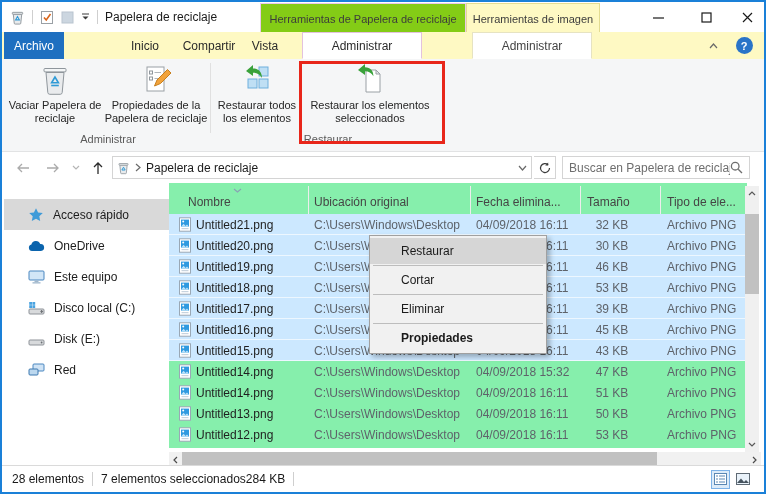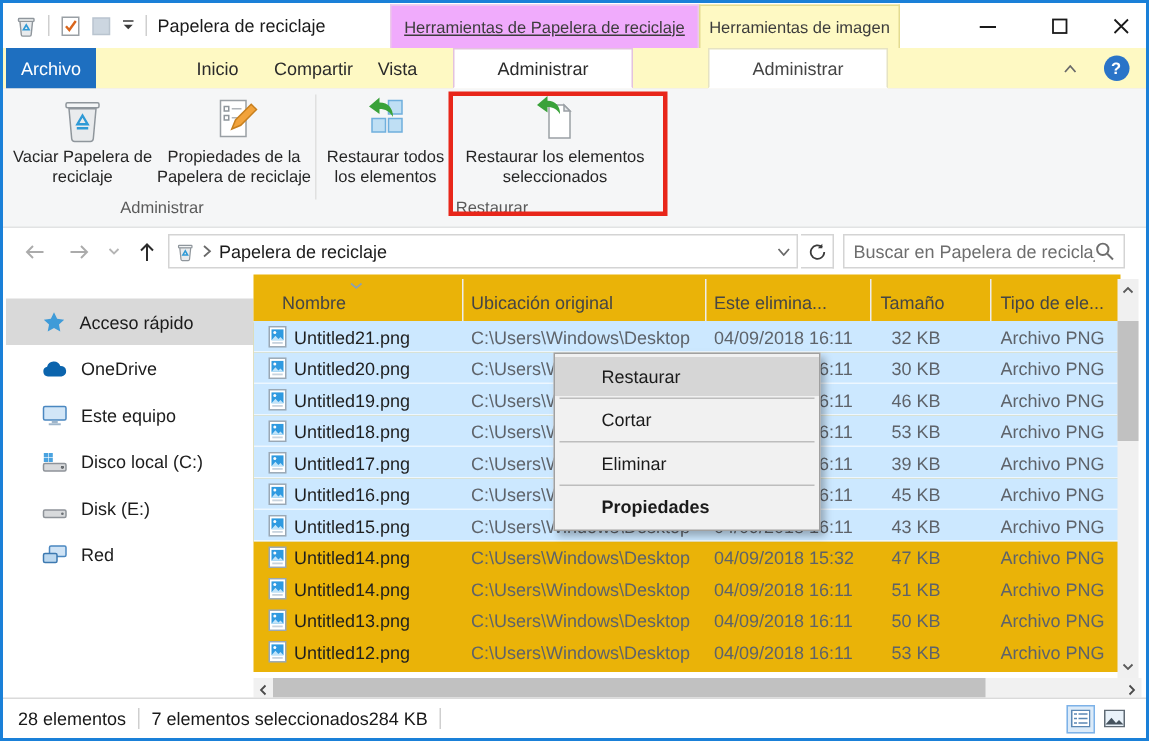--- a/index.html
+++ b/index.html
@@ -5,21 +5,21 @@
   html,body{margin:0;padding:0;background:#e8e8e8;}
   .win{position:relative;width:766px;height:494px;border:2px solid #1a80d8;box-sizing:border-box;
        background:#fff;font-family:"Liberation Sans","DejaVu Sans",sans-serif;font-size:12px;color:#1b1b1b;overflow:hidden;}
   
   .titlebar{position:absolute;left:0;top:0;right:0;height:30px;background:#fff;}
   .qat{position:absolute;left:8px;top:0;height:30px;display:flex;align-items:center;gap:7px;}
   .vsep{width:1px;height:14px;background:#cfcfcf;}
   .title-text{font-size:12px;color:#1b1b1b;white-space:nowrap;}
   .tooltab{position:absolute;top:1px;height:29px;display:flex;align-items:center;justify-content:center;
            font-size:11px;color:#3c3c3c;white-space:nowrap;}
-  .tooltab.pink{left:258px;width:204px;background:#f0abfc;border:1px solid #eccaea;border-bottom:none;text-decoration:underline;}
+  .tooltab.pink{left:258px;width:204px;background:#84cc16;border:1px solid #eccaea;border-bottom:none;}
   .tooltab.yellow{left:464px;width:132px;background:#fef9c3;border:1px solid #e3dc91;border-bottom:none;}
   .winctl{position:absolute;top:0;height:30px;width:30px;display:flex;align-items:center;justify-content:center;}
   
   .tabrow{position:absolute;left:0;top:30px;right:0;height:27px;background:#fef9c3;border-bottom:1px solid #e8e2ea;}
   .tab{position:absolute;top:0;height:27px;display:flex;align-items:center;justify-content:center;font-size:12px;color:#2b2b2b;}
   .tab.archivo{left:2px;width:60px;background:#1e6fc0;color:#fff;}
   .tab.admin1{left:300px;width:120px;background:#fff;border:1px solid #e3c2de;border-bottom:1px solid #fff;box-sizing:border-box;}
   .tab.admin2{left:470px;width:120px;background:#fff;border:1px solid #e6e3c2;border-bottom:1px solid #fff;box-sizing:border-box;color:#444;}
   
   .ribbon{position:absolute;left:0;top:57px;right:0;height:93px;background:#f5f6f7;border-bottom:1px solid #e2e3e4;box-sizing:border-box;}
@@ -36,34 +36,34 @@
   .addrbox .path{font-size:12px;color:#1b1b1b;flex:1;white-space:nowrap;overflow:hidden;}
   .refreshbox{position:absolute;left:532px;top:4px;width:22px;height:23px;border:1px solid #d4d4d4;border-left:none;
               box-sizing:border-box;display:flex;align-items:center;justify-content:center;background:#fff;}
   .searchbox{position:absolute;left:560px;top:4px;width:188px;height:23px;border:1px solid #d4d4d4;background:#fff;
              box-sizing:border-box;display:flex;align-items:center;padding:0 6px;}
   .searchbox .ph{flex:1;font-size:12px;color:#6e6e6e;white-space:nowrap;overflow:hidden;}
   
   .sidebar{position:absolute;left:2px;top:181px;width:165px;bottom:44px;background:#fff;}
   .sb-item{position:relative;height:31px;display:flex;align-items:center;gap:9px;padding-left:24px;font-size:12px;color:#1c1c1c;cursor:default;}
   .sb-item.sel{background:#d9d9d9;}
-  .listpane{position:absolute;left:167px;top:181px;width:578px;bottom:44px;background:#eab308;}
+  .listpane{position:absolute;left:167px;top:181px;width:578px;bottom:44px;background:#86efac;}
   .colheads{position:absolute;left:0;top:3px;right:0;height:28px;border-bottom:1px solid #f0f0f0;}
   .colhead{position:absolute;top:0;height:28px;display:flex;align-items:flex-end;padding-bottom:5px;box-sizing:border-box;
            font-size:12px;color:#454545;border-right:1px solid #ededed;}
   .sortmark{position:absolute;left:64px;top:2px;}
   .rows{position:absolute;left:0;top:31px;right:0;}
   .frow{position:relative;height:21px;display:flex;align-items:center;}
   .frow.sel{background:#cce8ff;box-shadow:inset 0 -1px 0 rgba(255,255,255,.65);}
   .fc{position:absolute;font-size:12px;white-space:nowrap;overflow:hidden;}
   .fc.icon{left:9px;top:3px;}
   .fc.name{left:27px;width:115px;color:#1f1f1f;}
   .fc.loc{left:145px;width:155px;color:#5e636a;}
   .fc.date{left:307px;width:103px;color:#5e636a;}
-  .fc.size{left:378px;width:80px;text-align:right;color:#5e636a;}
+  .fc.size{left:391px;width:80px;text-align:center;color:#5e636a;padding-left:12px;}
   .fc.type{left:498px;width:78px;color:#5e636a;}
   
   .vscroll{position:absolute;right:5px;top:184px;width:14px;height:266px;background:#f0f0f0;}
   .vthumb{position:absolute;left:0;top:28px;width:14px;height:80px;background:#c1c1c1;}
   .sarrow{position:absolute;left:0;width:14px;height:15px;display:flex;align-items:center;justify-content:center;}
   .hscroll{position:absolute;left:167px;right:3px;top:450px;height:15px;background:#f1f1f1;}
   .hthumb{position:absolute;left:13px;top:0;width:475px;height:15px;background:#c1c1c1;}
   .harrow{position:absolute;top:0;width:13px;height:15px;display:flex;align-items:center;justify-content:center;}
   
   .ctxmenu{position:absolute;left:367px;top:233px;width:178px;background:#f1f1f1;border:1px solid #a0a0a0;
@@ -306,21 +306,21 @@
     </div>
   </div>
 
   <div class="listpane">
     <div class="colheads">
       <div class="colhead" style="left:0;width:140px;padding-left:19px">Nombre</div>
       <svg class="sortmark" width="9" height="5" viewBox="0 0 9 5">
           <path d="M1 1l3.5 3L8 1" fill="none" stroke="#8aa0b5" stroke-width="1.1"></path>
         </svg>
       <div class="colhead" style="left:140px;width:162px;padding-left:5px">Ubicación original</div>
-      <div class="colhead" style="left:302px;width:110px;padding-left:5px">Este elimina...</div>
+      <div class="colhead" style="left:302px;width:110px;padding-left:5px">Fecha elimina...</div>
       <div class="colhead" style="left:412px;width:80px;padding-left:6px">Tamaño</div>
       <div class="colhead" style="left:492px;width:84px;padding-left:6px;border-right:none">Tipo de ele...</div>
     </div>
     <div class="rows">
         <div class="frow sel">
       <span class="fc icon">
         <svg width="14" height="15" viewBox="0 0 14 15">
               <rect x="1.5" y="0.8" width="11" height="13.4" fill="#fff" stroke="#9aa8b5"></rect>
               <rect x="3" y="2.6" width="8" height="7.2" fill="#2f9ae0"></rect>
               <path d="M3 9.8l2.6-3 2 2.2 1.4-1.4 2 2.2z" fill="#bfe3f9"></path>

